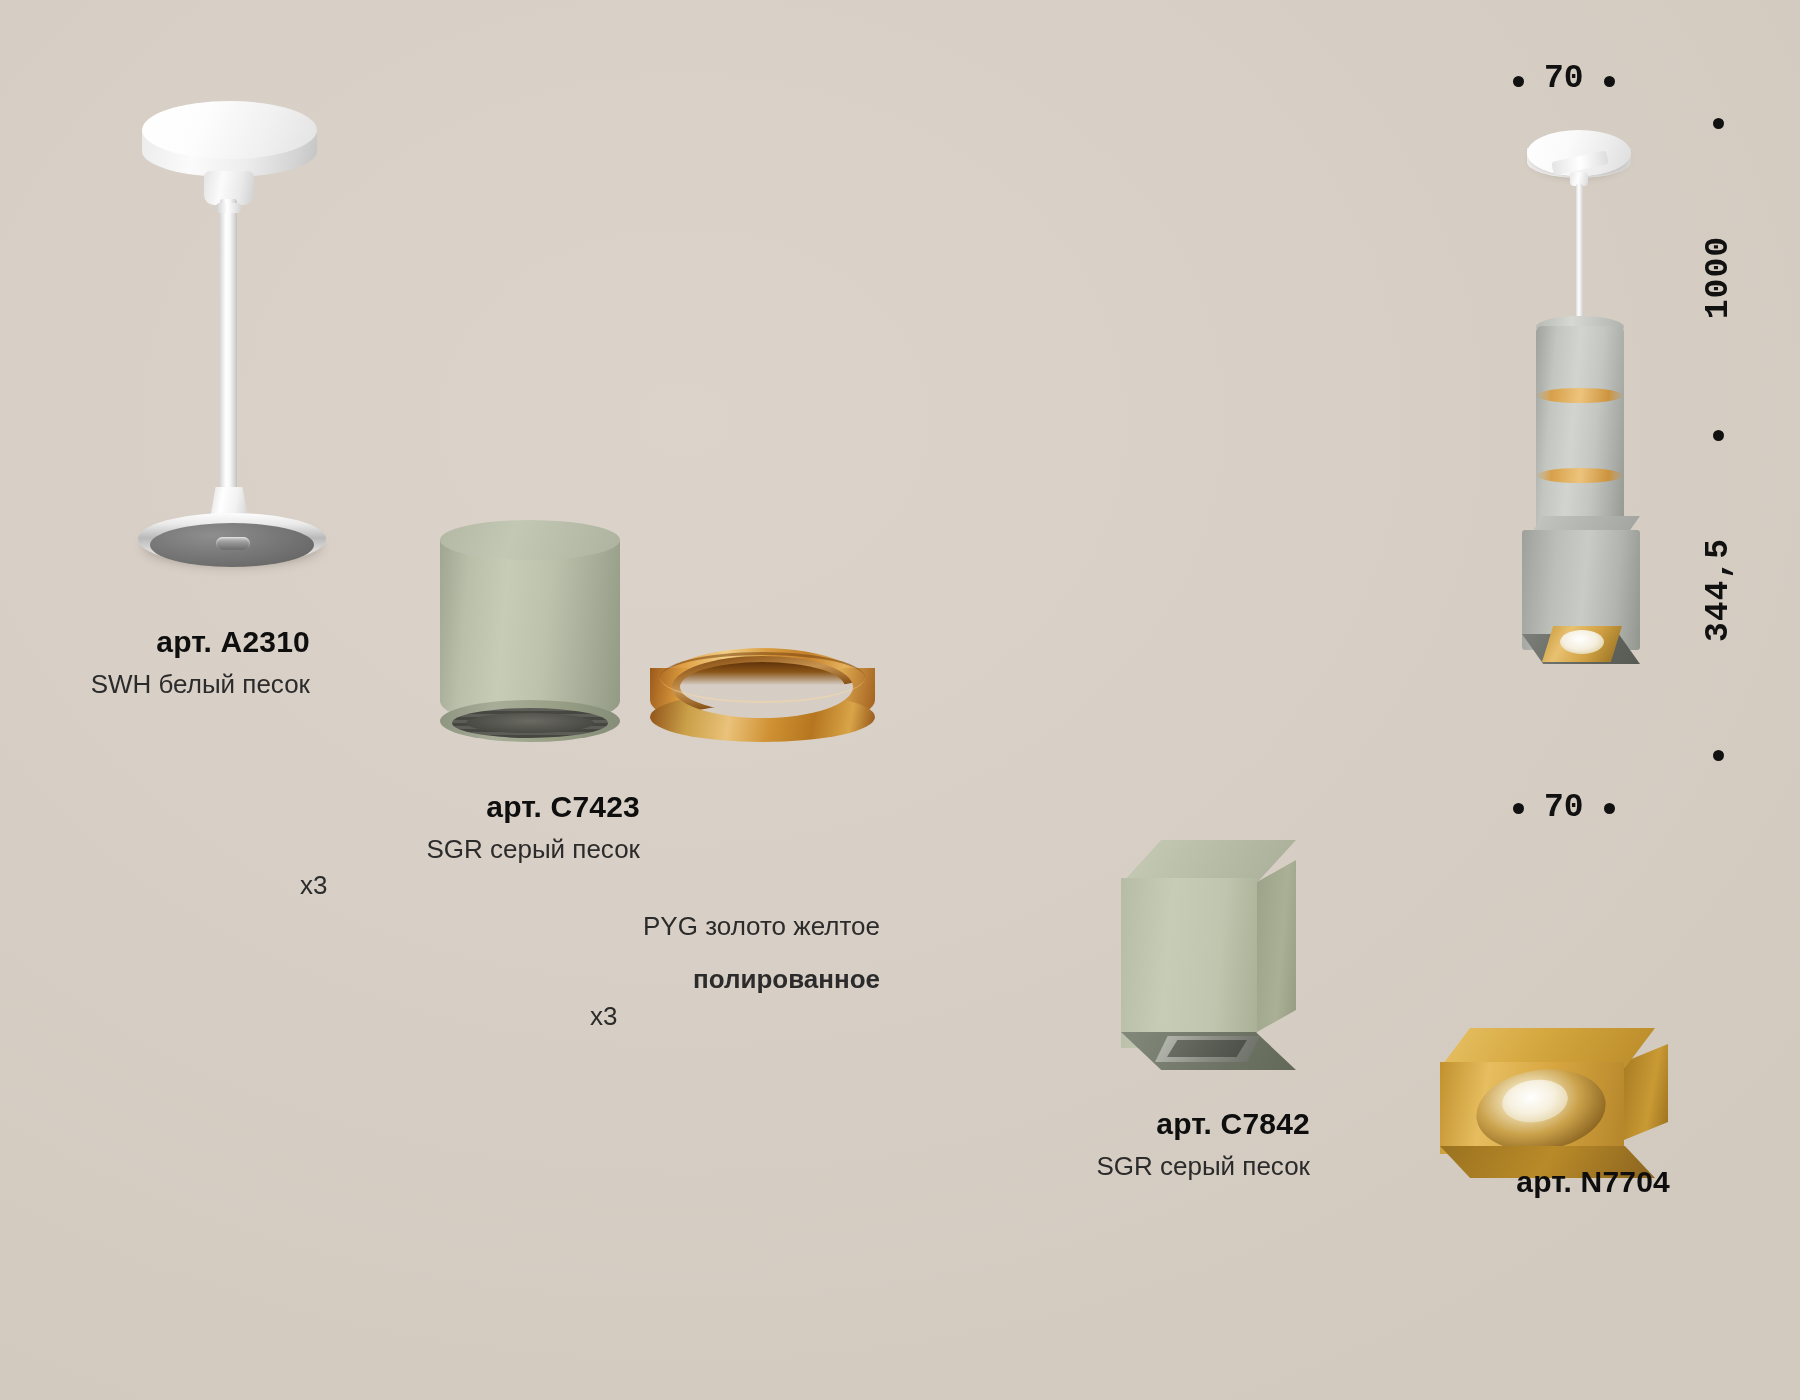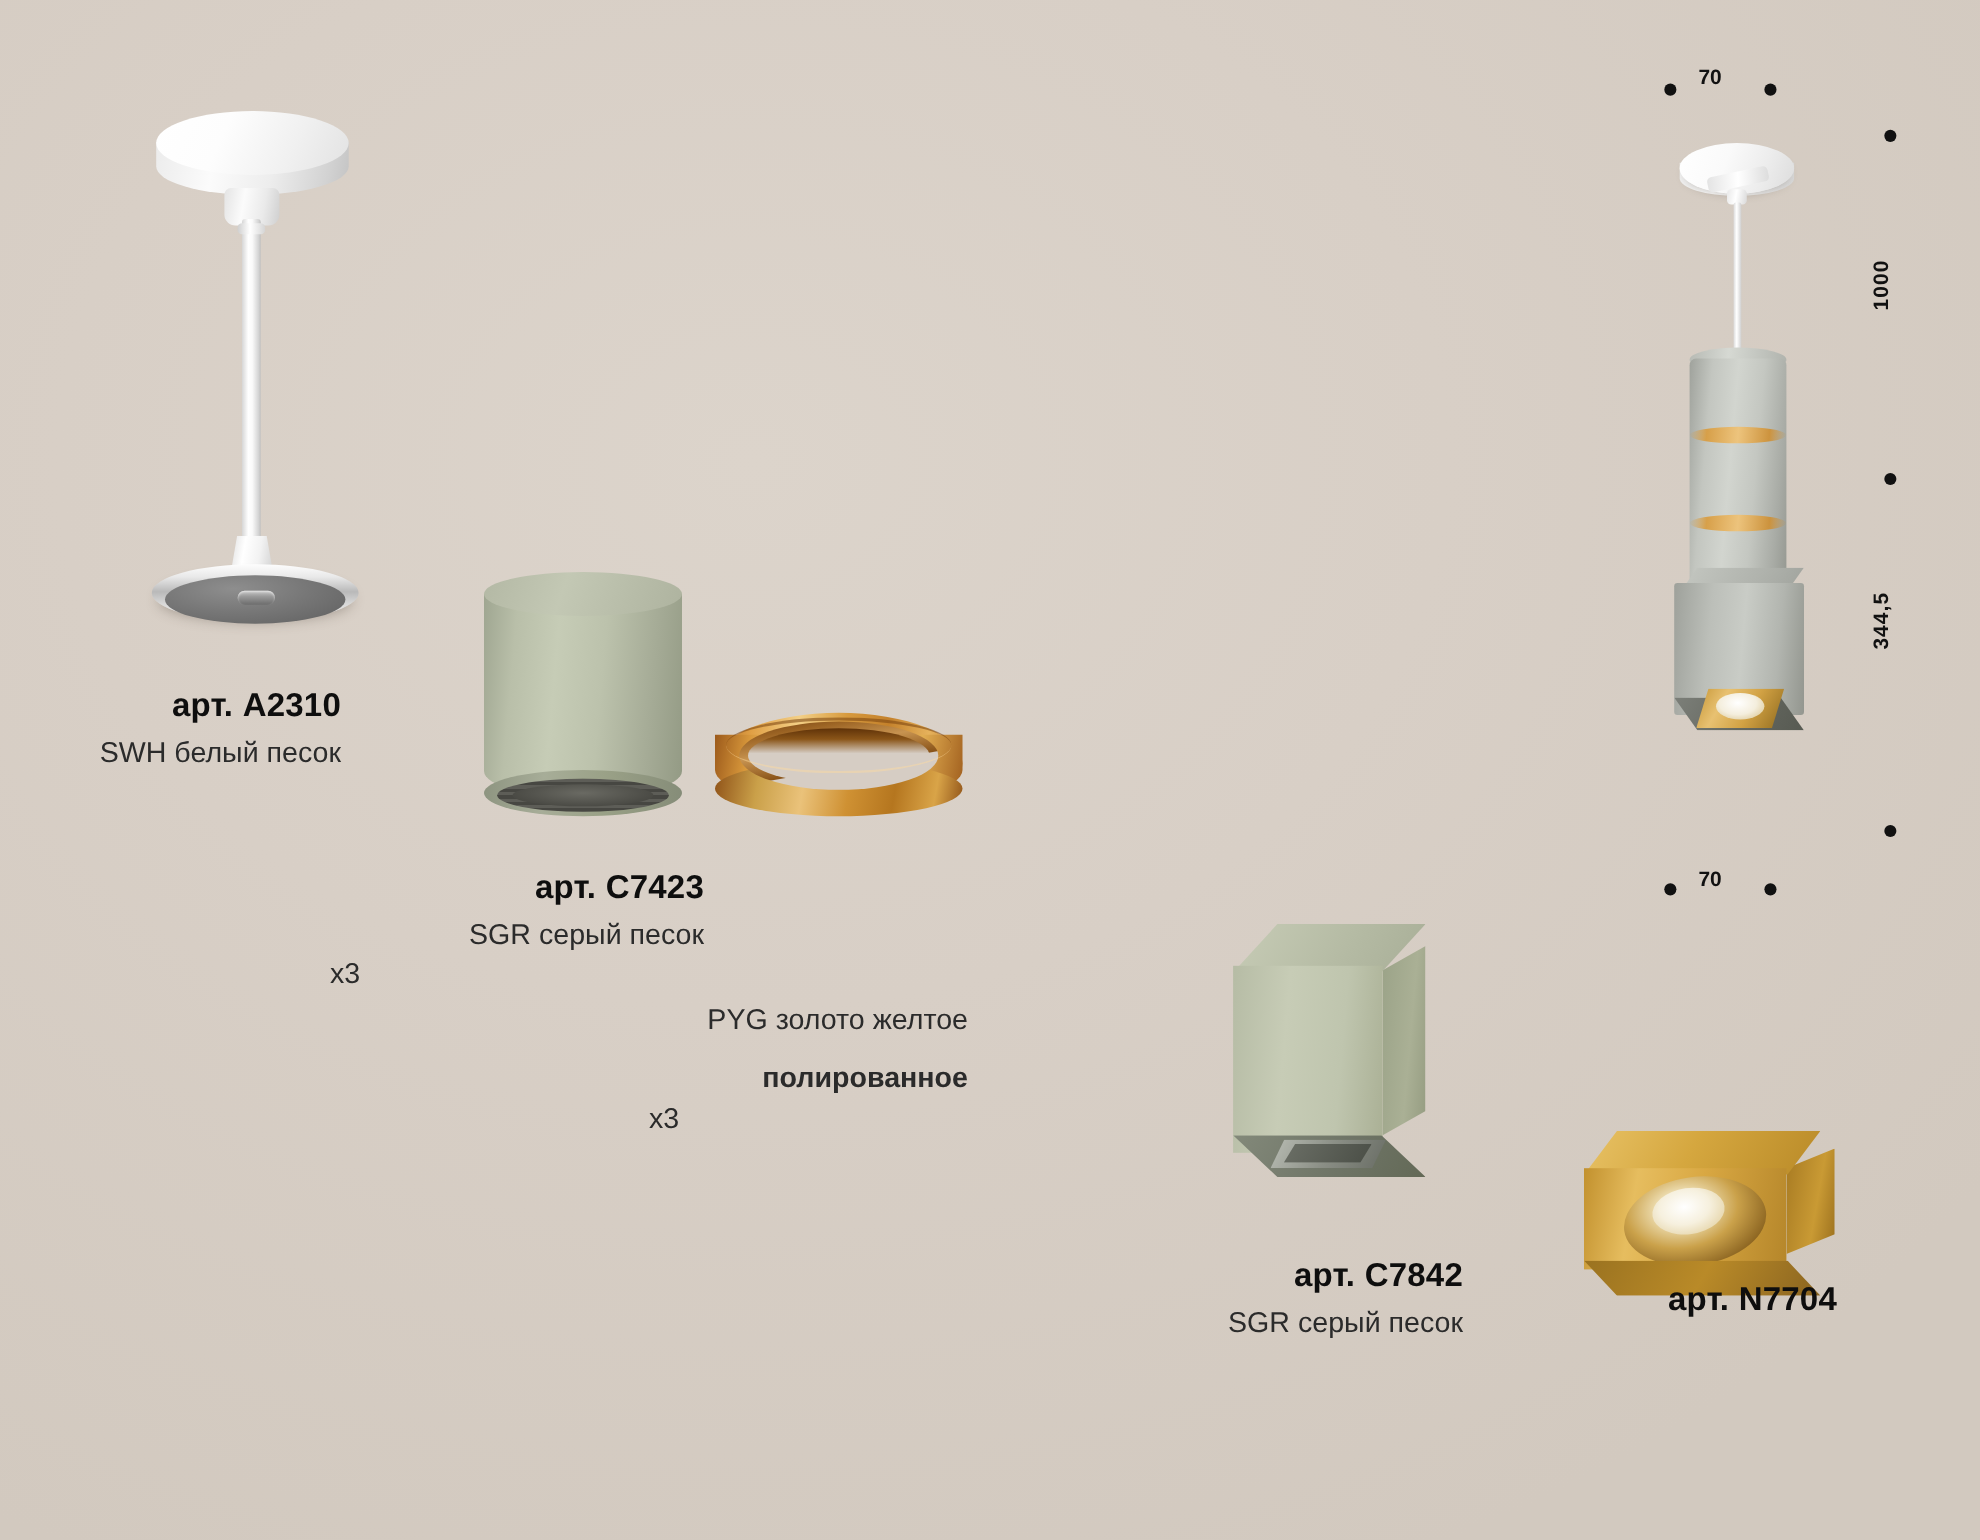--- a/index.html
+++ b/index.html
@@ -20,21 +20,21 @@
     letter-spacing:.2px;white-space:nowrap;line-height:1.05;
   }
   .lbl .desc{
     font-size:26px;font-weight:400;color:#2b2b2b;
     line-height:1.32;white-space:nowrap;margin-top:9px;
   }
   .lbl.right{text-align:right;}
   .lbl.right .art,.lbl.right .desc{text-align:right;}
 
   
-  .dim{position:absolute;font-size:19px;font-weight:bold;color:#111;white-space:nowrap;}
+  .dim{position:absolute;font-size:33px;font-weight:bold;color:#111;white-space:nowrap;font-family:Liberation Mono, monospace;}
   .dim.vert{writing-mode:vertical-rl;transform:rotate(180deg);letter-spacing:1px;}
   .dot{position:absolute;width:11px;height:11px;border-radius:50%;background:#111;}
 
   
   #p-a2310{position:absolute;left:120px;top:95px;width:230px;height:480px;}
   .cup-body{
     position:absolute;left:22px;top:34px;width:175px;height:48px;
     background:linear-gradient(100deg,#ececec 0%,#fbfbfb 30%,#ededed 60%,#d2d2d2 88%,#c3c3c3 100%);
     border-radius:0 0 88px 88px/0 0 26px 26px;
   }
@@ -319,21 +319,21 @@
   </div>
 
   <div id="p-c7842">
     <div class="box-side"></div>
     <div class="box-top"></div>
     <div class="box-front"></div>
     <div class="box-bottom"></div>
     <div class="box-aperture"></div>
     <div class="box-aperture2"></div>
   </div>
-  <div class="lbl right" style="left:1000px;top:1108px;width:330px;margin-top:36px;">
+  <div class="lbl right" style="left:980px;top:1108px;width:330px;">
     <div class="art">арт. C7842</div>
     <div class="desc">SGR серый песок</div>
   </div>
 
   <div id="p-n7704">
     <div class="n-side"></div>
     <div class="n-clip"></div>
     <div class="n-clip2"></div>
     <div class="n-top"></div>
     <div class="n-front"></div>

